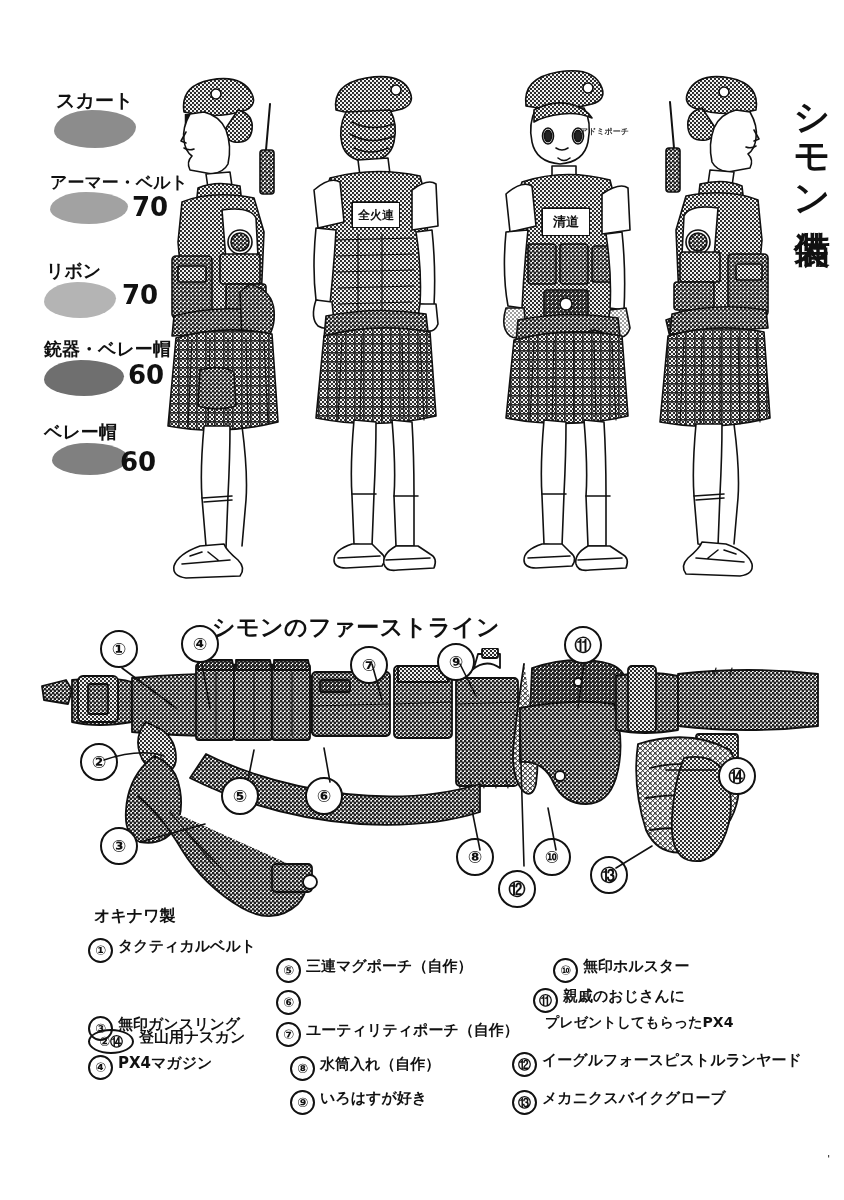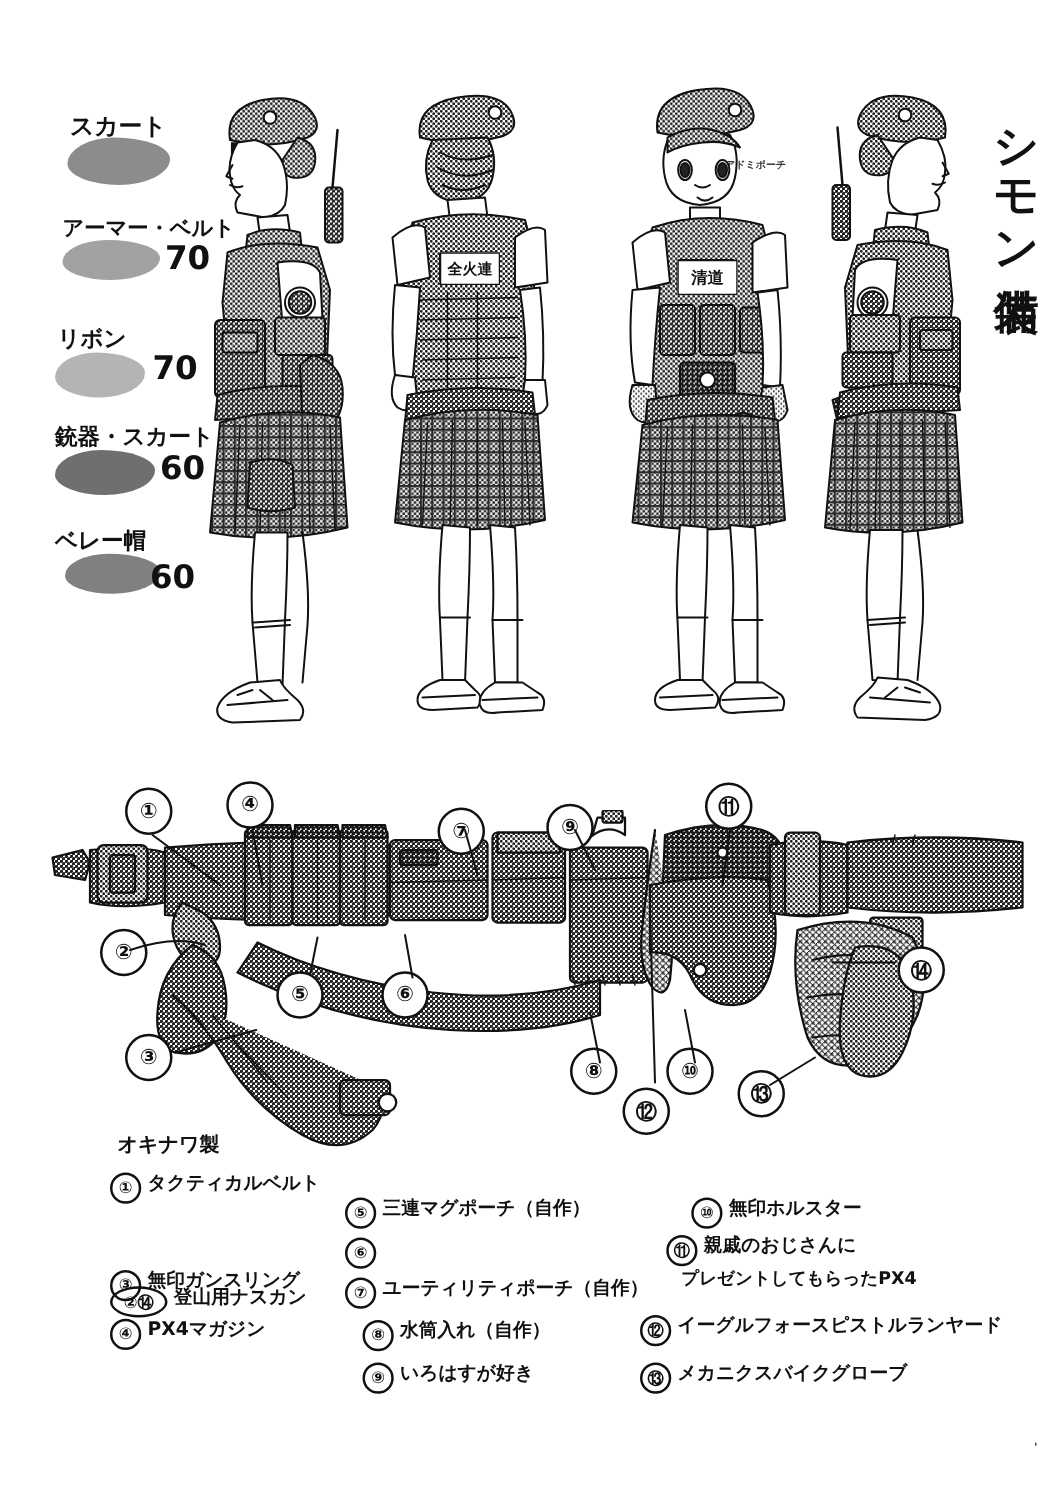--- a/index.html
+++ b/index.html
@@ -89,21 +89,21 @@
     <div class="swnum" style="left:156px;top:110px;font-size:26px;margin-left:26px;">50</div>
 
     <div class="swlabel" style="left:50px;top:171px;font-size:17px;">アーマー・ベルト</div>
     <div class="swatch" style="left:50px;top:192px;width:78px;height:32px;background:#a2a2a2;"></div>
     <div class="swnum" style="left:132px;top:192px;font-size:26px;">70</div>
 
     <div class="swlabel" style="left:46px;top:259px;font-size:18px;">リボン</div>
     <div class="swatch" style="left:44px;top:282px;width:72px;height:36px;background:#b4b4b4;"></div>
     <div class="swnum" style="left:122px;top:280px;font-size:26px;">70</div>
 
-    <div class="swlabel" style="left:44px;top:337px;font-size:18px;">銃器・スカート</div>
+    <div class="swlabel" style="left:44px;top:337px;font-size:18px;">銃器・ベレー帽</div>
     <div class="swatch" style="left:44px;top:360px;width:80px;height:36px;background:#6f6f6f;"></div>
     <div class="swnum" style="left:128px;top:360px;font-size:26px;">60</div>
 
     <div class="swlabel" style="left:44px;top:420px;font-size:18px;">ベレー帽</div>
     <div class="swatch" style="left:52px;top:443px;width:76px;height:32px;background:#808080;"></div>
     <div class="swnum" style="left:120px;top:447px;font-size:26px;">60</div>
   </div>
 
   <div class="fig" style="left:160px;top:70px;">
     <svg width="140" height="520" viewBox="0 0 140 520">
@@ -299,20 +299,21 @@
         <path d="M56 356 q-4 44 -2 72 l4 48 l20 2 l2 -52 q2 -40 2 -70z" fill="#fff"></path>
         <path d="M94 356 q6 46 4 74 l-4 46"></path>
         <path d="M54 428 l30 -2 M56 432 l28 -2"></path>
 
         <path d="M86 476 q22 8 26 20 q2 10 -12 12 l-54 -2 q-6 -8 2 -16 q12 -10 14 -16z" fill="#fff"></path>
         <path d="M104 494 l-48 -4 M96 486 l-12 -4 M78 482 l-10 8"></path>
       </g>
     </svg>
   </div>
 
+  <div class="hand" style="left:212px;top:612px;font-size:23px;">シモンのファーストライン</div>
 
   <div class="fig" style="left:20px;top:648px;">
     <svg width="810" height="300" viewBox="0 0 810 300">
       <g stroke="#111" fill="none" stroke-width="1.8" stroke-linejoin="round" stroke-linecap="round">
 
         <path d="M22 38 l24 -6 l6 10 l-4 14 l-24 -4z" fill="url(#ht50)"></path>
         <path d="M52 32 q40 -4 60 2 l0 40 q-34 6 -60 0z" fill="url(#ht50)"></path>
         <rect x="58" y="28" width="40" height="46" rx="5" fill="url(#ht35)"></rect>
         <rect x="68" y="36" width="20" height="30" rx="2" fill="url(#ht50)"></rect>
         <path d="M112 30 q90 -8 180 -2 l0 56 q-92 8 -180 0z" fill="url(#ht50)"></path>

